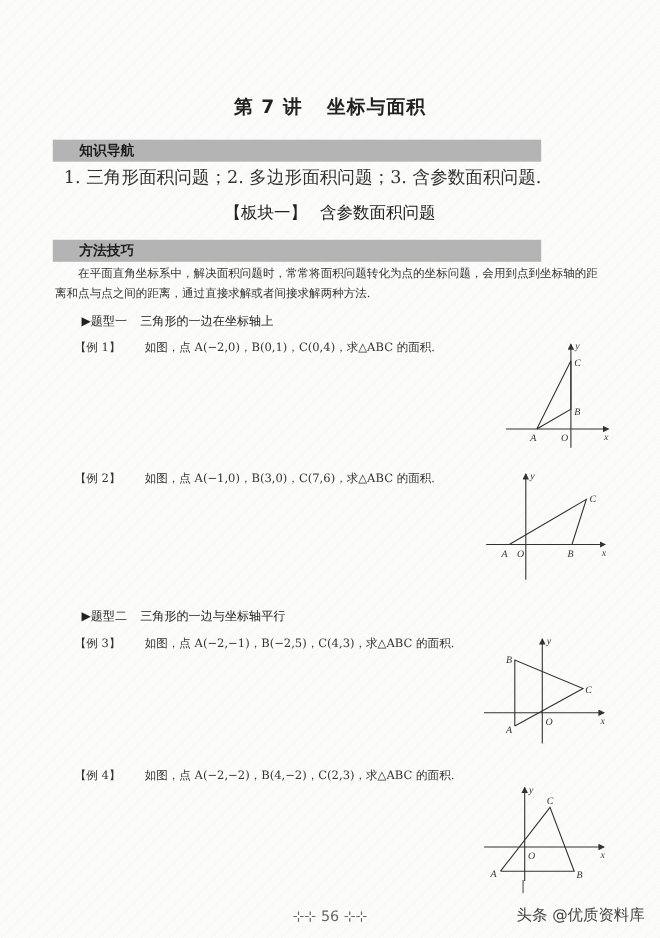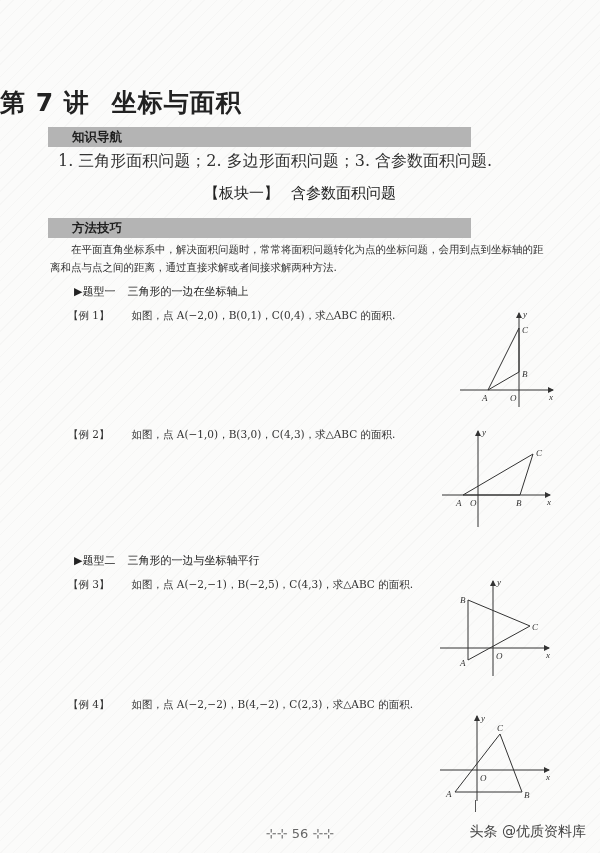--- a/index.html
+++ b/index.html
@@ -9,28 +9,29 @@
       font-family: "DejaVu Serif", "Liberation Serif", serif;
       color: #2a2a2a;
     }
     .bg-pattern {
       position: absolute; inset: 0;
       background-image: repeating-linear-gradient(135deg, rgba(0,0,0,0.018) 0 1px, transparent 1px 9px);
       pointer-events: none;
     }
     .abs { position: absolute; white-space: nowrap; }
     .title {
-      left: 0; width: 600px; top: 86px; 
+      left: 0; width: 600px; top: 86px; text-align: center;
       font-family: "DejaVu Sans", "Liberation Sans", sans-serif;
-      font-size: 25px; font-weight: bold; letter-spacing: 1px; color: #222;
+      font-size: 17px; font-weight: bold; letter-spacing: 1px; color: #222;
     }
     .title .gap { display: inline-block; width: 22px; }
     .band {
       position: absolute; left: 48px; width: 423px; height: 20px;
       background: #b4b4b4;
+      padding-left: 21px;
     }
     .band span {
       position: absolute; left: 24px; top: 2px;
       font-family: "DejaVu Sans", "Liberation Sans", sans-serif;
       font-size: 12.5px; font-weight: bold; color: #1e1e1e;
     }
     .small { font-size: 16px; color: #333; }
     .block-title {
       left: 0; width: 600px; top: 184px; text-align: center;
       font-size: 15px; color: #222;
@@ -106,21 +107,21 @@
       <text x="549" y="400">x</text>
       <text x="510" y="401">O</text>
       <text x="482" y="401">A</text>
       <text x="522" y="377">B</text>
       <text x="522" y="333">C</text>
     </g>
   </svg>
 </div>
 
 <div class="abs example" style="left:68px; top:428px;">
-  <span class="tag">【例 2】</span><span>如图，点 A(−1,0)，B(3,0)，C(4,3)，求△ABC 的面积.</span>
+  <span class="tag">【例 2】</span><span>如图，点 A(−1,0)，B(3,0)，C(7,6)，求△ABC 的面积.</span>
 </div>
 <div class="diagram" style="left:0; top:0;">
   <svg width="600" height="853" style="position:absolute;left:0;top:0;">
     <g stroke="#333" stroke-width="1" fill="none">
       <line x1="442" y1="495" x2="550" y2="495" marker-end="url(#arr)"></line>
       <line x1="478" y1="527" x2="478" y2="431" marker-end="url(#arr)"></line>
       <polyline points="463,495 520,495 533,454 463,495"></polyline>
     </g>
     <g font-family="Liberation Serif, serif" font-style="italic" font-size="9" fill="#333">
       <text x="482" y="435">y</text>

